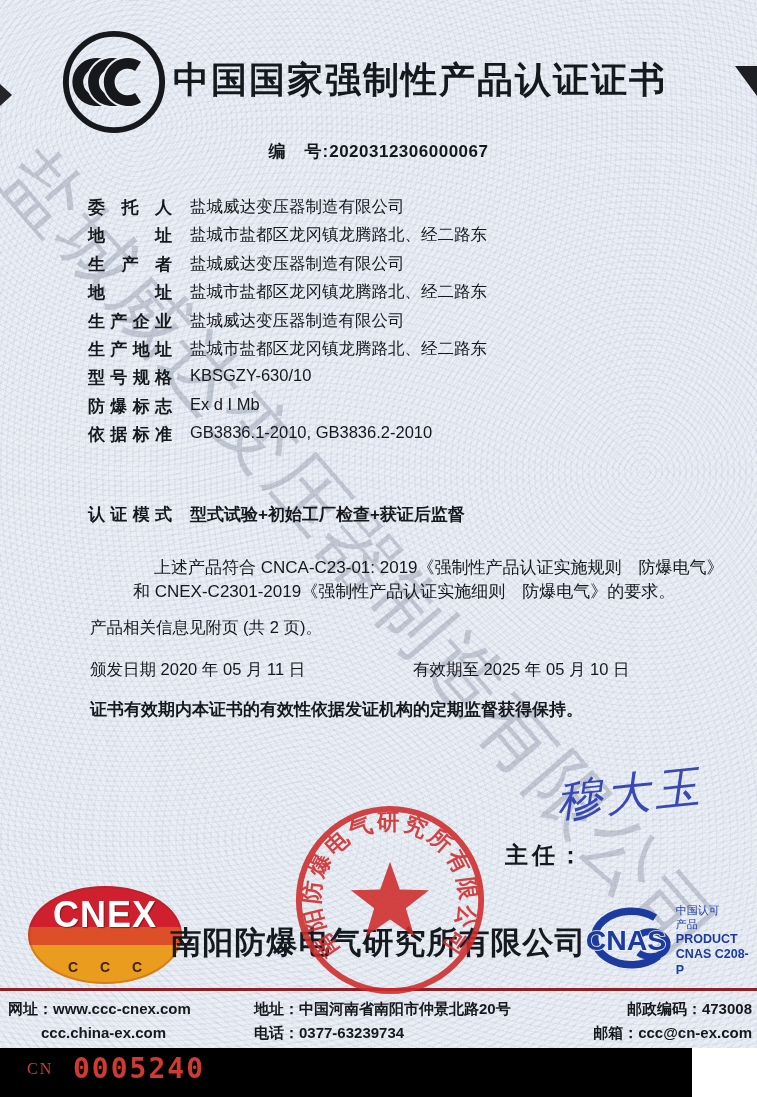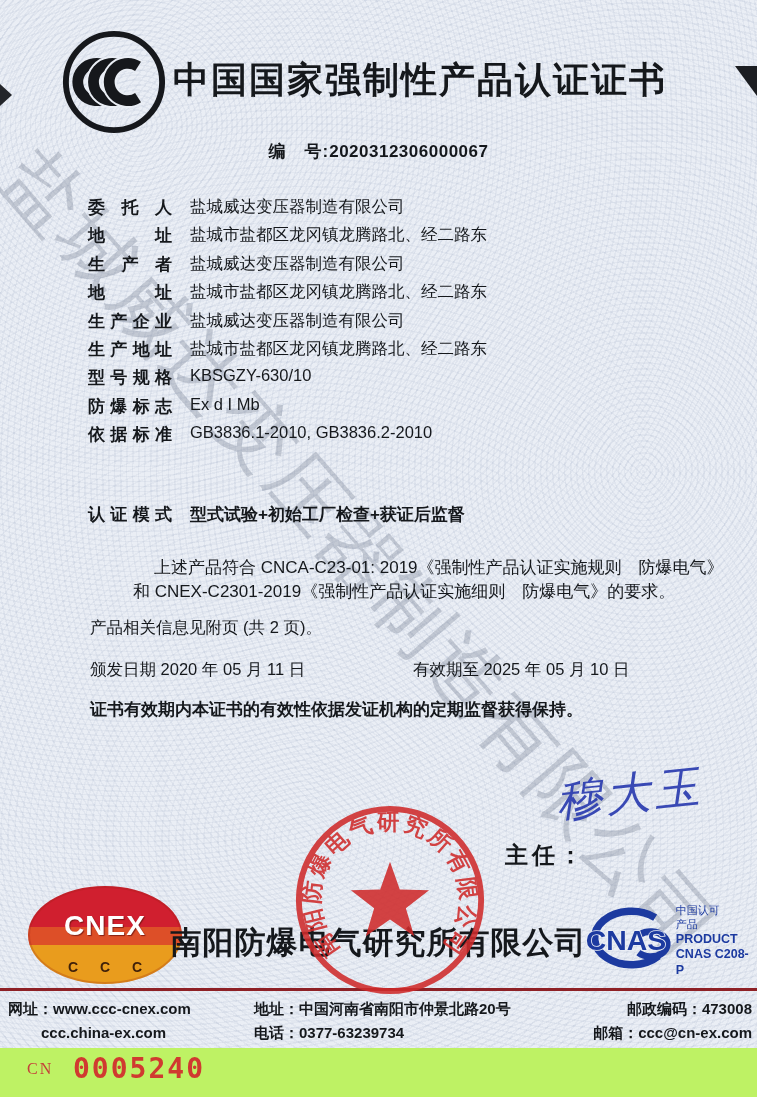--- a/index.html
+++ b/index.html
@@ -37,36 +37,36 @@
   #director-label{left:505px;top:803px;font-size:23px;font-weight:bold;letter-spacing:4px;z-index:3;margin-top:37px;}
   #signature{left:556px;top:764px;font-size:45px;color:#2b3cb0;font-family:"Liberation Serif",serif;
     font-style:italic;transform:rotate(-6deg);letter-spacing:4px;z-index:4;opacity:.92;}
   #stamp{left:292px;top:802px;width:196px;height:196px;z-index:6;opacity:.88;}
   #issuer-name{left:0;top:922px;width:757px;text-align:center;font-size:31px;font-weight:bold;
     letter-spacing:1px;z-index:3;}
   
   #cnex{left:28px;top:886px;width:154px;height:98px;border-radius:50%;z-index:2;
     background:linear-gradient(180deg,#d01f2f 0 42%,#dd4f28 42% 60%,#e99c1d 60% 100%);
     box-shadow:inset 0 0 0 2px rgba(150,30,20,.25);}
-  #cnex .cnex-word{position:absolute;left:0;top:24px;width:100%;text-align:center;color:#fff;
-    font-size:28px;font-weight:bold;letter-spacing:1px;text-shadow:1px 1px 1px rgba(110,20,15,.8);}
+  #cnex .cnex-word{position:absolute;left:0;top:8px;width:100%;text-align:center;color:#fff;
+    font-size:36px;font-weight:bold;letter-spacing:1px;text-shadow:1px 1px 1px rgba(110,20,15,.8);}
   #cnex .cnex-ccc{position:absolute;left:0;bottom:9px;width:100%;text-align:center;color:#40210a;
     font-size:14px;font-weight:bold;letter-spacing:9px;text-indent:9px;}
   
   #cnas{left:580px;top:904px;display:flex;align-items:center;z-index:2;}
   #cnas .cnas-col{margin-left:4px;color:#1c3aa0;line-height:1.25;}
   #cnas .zh{font-size:11px;}
   #cnas .en{font-size:12.5px;font-weight:bold;}
   #rule{left:0;top:988px;width:757px;height:3px;background:#8e2126;z-index:2;}
   .fcol{top:997px;font-size:15px;font-weight:bold;line-height:24px;z-index:2;white-space:nowrap;}
   #f-col1{left:8px;}
   #f-col1 .l2{margin-left:33px;}
   #f-col2{left:254px;}
   #f-col3{right:5px;text-align:right;}
-  #bottom-strip{position:absolute;left:0;top:1048px;width:757px;height:49px;background:#bef264;}
+  #bottom-strip{position:absolute;left:0;top:1048px;width:692px;height:49px;background:#000000;}
   #cn-prefix{left:27px;top:12px;font-family:"Liberation Serif",serif;font-size:16px;
     color:#c5403a;letter-spacing:2px;}
   #cn-number{left:73px;top:4px;font-family:"DejaVu Sans Mono",monospace;font-size:28px;
     font-weight:bold;color:#d03a30;letter-spacing:2px;}
   
   #art-left{left:0;top:84px;width:0;height:0;border-top:11px solid transparent;
     border-bottom:11px solid transparent;border-left:12px solid #23252a;z-index:7;}
   #art-tr{right:0;top:66px;width:0;height:0;border-left:22px solid transparent;
     border-top:30px solid #1c1e22;z-index:7;}
 </style>

